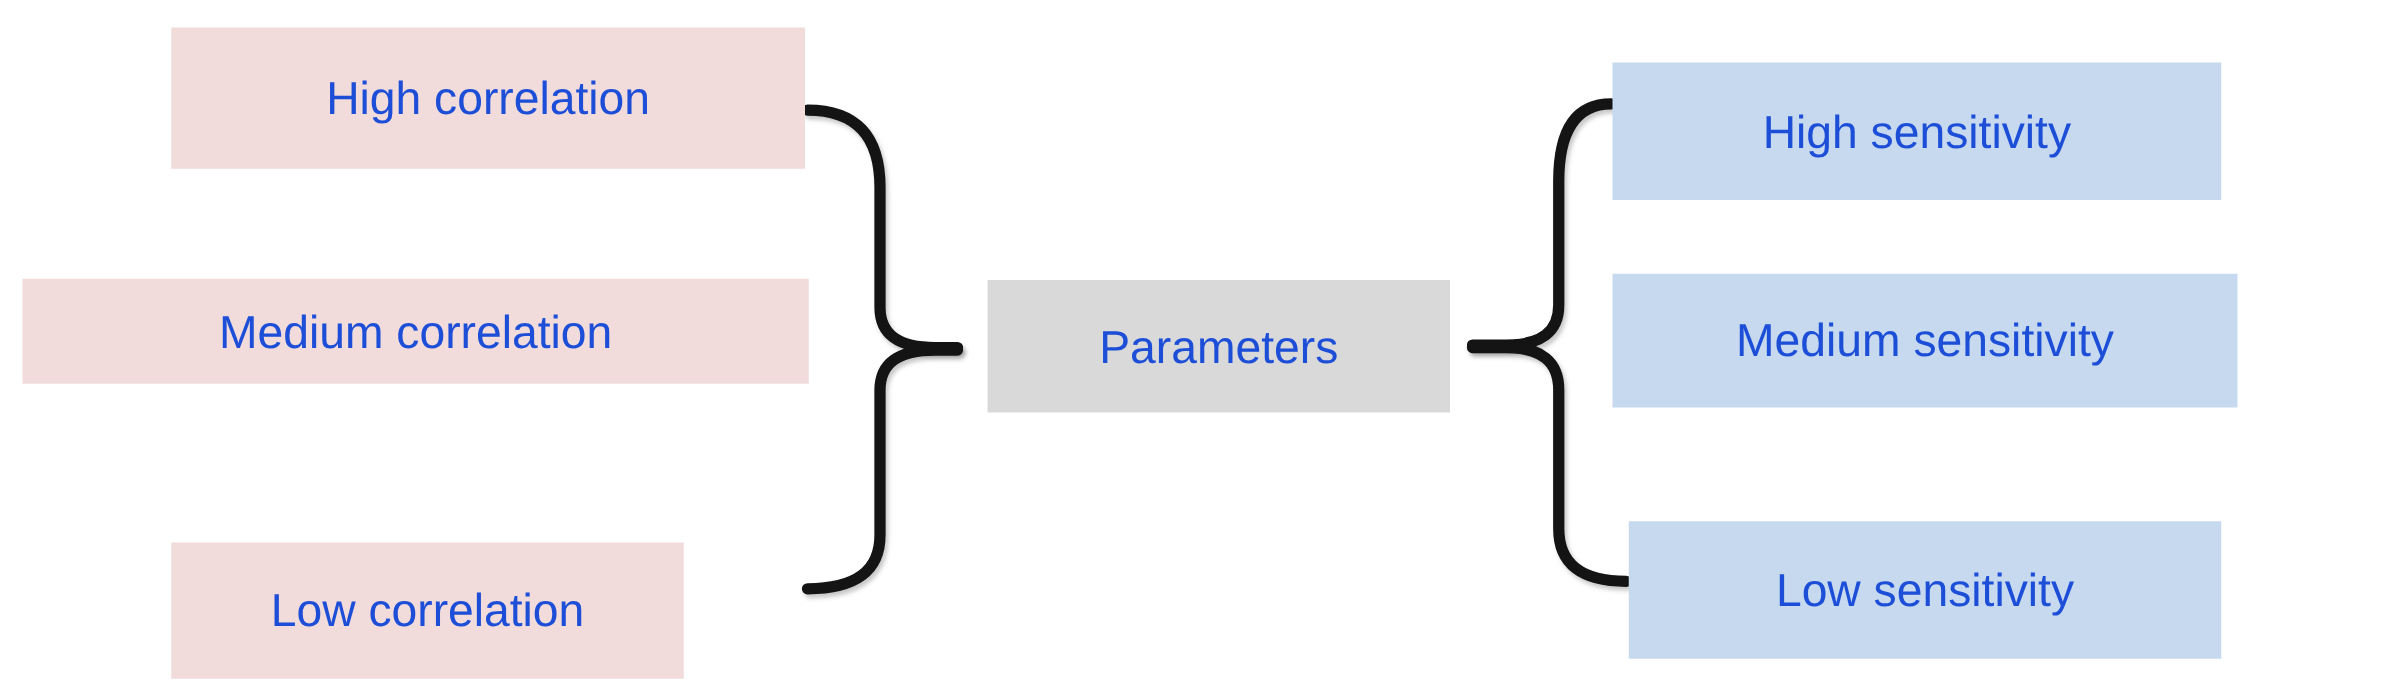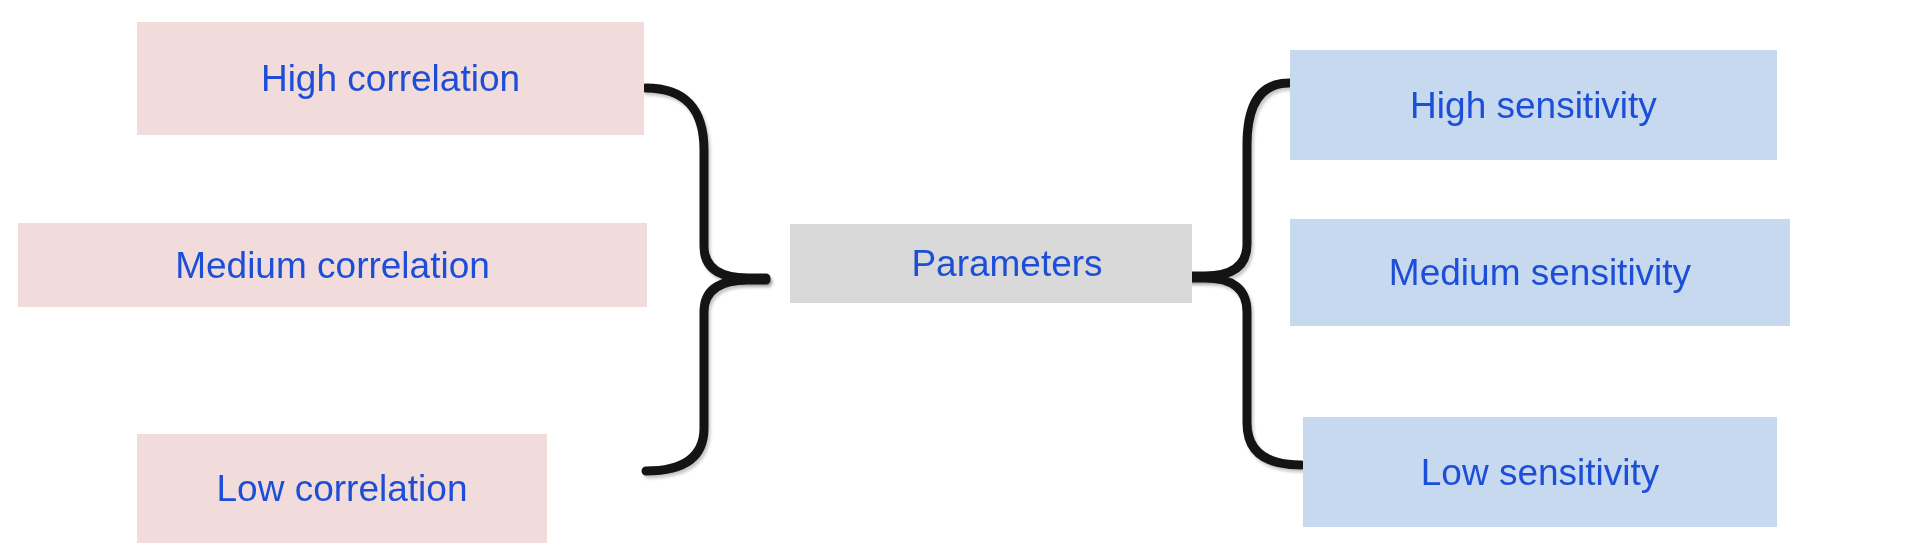--- a/index.html
+++ b/index.html
@@ -59,21 +59,21 @@
       <path d="M 1178 278 L 1205 278 Q 1247 278 1247 312 L 1247 423 Q 1247 465 1301 465"></path>
     </g>
   </svg>
 
   <div class="node pink" style="left:137px; top:22px; width:507px; height:113px;">High correlation</div>
 
   <div class="node pink" style="left:18px; top:223px; width:629px; height:84px;">Medium correlation</div>
 
   <div class="node pink" style="left:137px; top:434px; width:410px; height:109px;">Low correlation</div>
 
-  <div class="node gray" style="left:790px; top:224px; width:370px; height:79px;padding-left:32px;">Parameters</div>
+  <div class="node gray" style="left:790px; top:224px; width:370px; height:106px;">Parameters</div>
 
   <div class="node blue" style="left:1290px; top:25px; width:487px; height:110px;margin-top:25px;">High sensitivity</div>
 
   <div class="node blue" style="left:1290px; top:219px; width:500px; height:107px;">Medium sensitivity</div>
 
   <div class="node blue" style="left:1303px; top:417px; width:474px; height:110px;">Low sensitivity</div>
 
 </div>
 
 </body></html>

